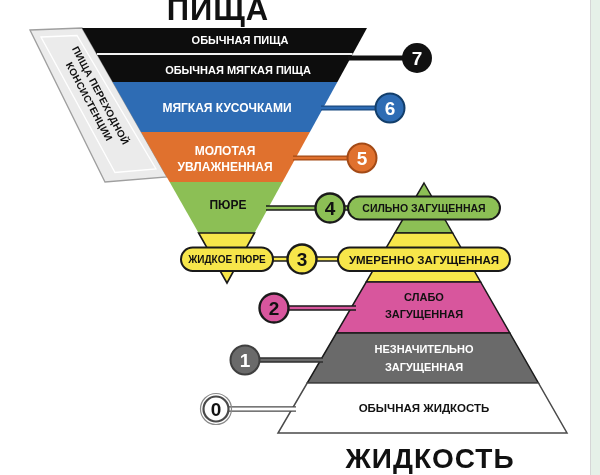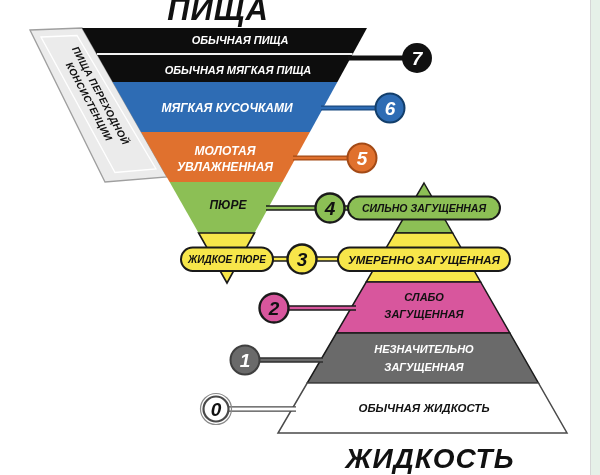--- a/index.html
+++ b/index.html
@@ -1,16 +1,16 @@
 <!DOCTYPE html>
 <html><head>
 <meta charset="utf-8">
 <style>
   html,body { margin:0; padding:0; background:#ffffff; }
-  .stage { position:relative; width:600px; height:475px; background:#ffffff; overflow:hidden;font-style:italic; }
+  .stage { position:relative; width:600px; height:475px; background:#ffffff; overflow:hidden; }
   svg { display:block; }
   text { font-family:"Liberation Sans", sans-serif; font-weight:700; }
   .title { font-size:31px; letter-spacing:1px; }
   .title-liquid { font-size:28px; letter-spacing:1px; }
   .band-label-11 { font-size:11px; }
   .band-label-12 { font-size:12px; }
   .band-label-10 { font-size:10px; }
   .band-label-105 { font-size:10.5px; }
   .band-label-115 { font-size:11.5px; }
   .side-label { font-size:10px; letter-spacing:0.3px; }

